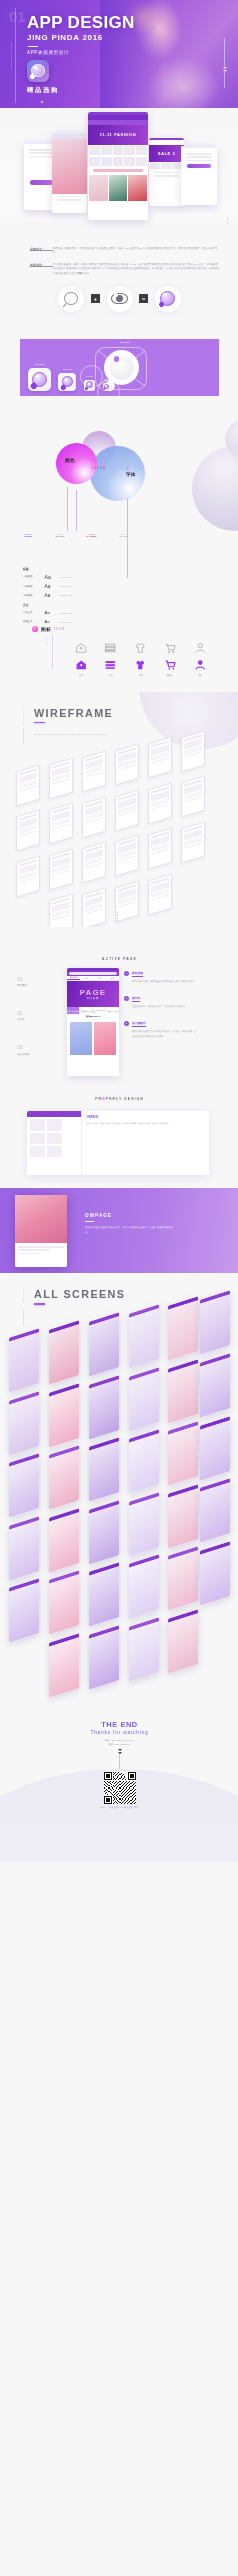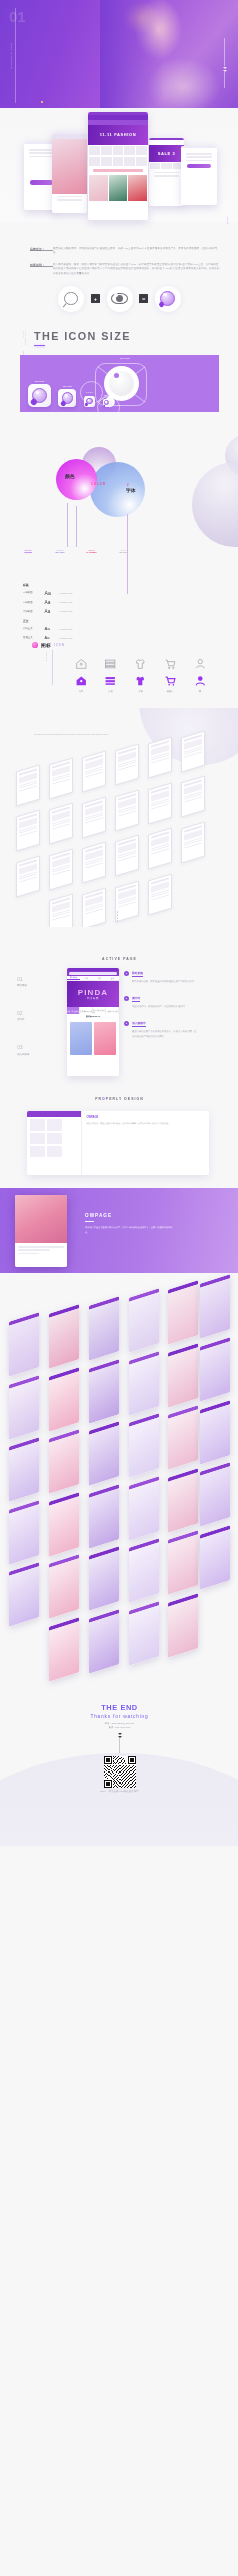--- a/index.html
+++ b/index.html
@@ -268,20 +268,32 @@
   .qr-cap{ font-size:2.3px; color:#a0a0aa; margin-top:2.3px; letter-spacing:0.2px; }
 </style>
 </head>
 <body>
 
 <section class="sec hero">
   <div class="hero-photo"></div>
   <div class="hero-bignum">01</div>
   <div class="hero-vlines"></div>
   <div class="hero-vtxt">2016 UI DESIGN</div>
+  <div class="hero-inner">
+    <div class="hero-title">APP DESIGN</div>
+    <div class="hero-sub">JING PINDA 2016</div>
+    <div class="hero-rule"></div>
+    <div class="hero-cn">APP界面原型设计</div>
+    <div class="hero-appicon">
+      <span class="glass"></span>
+      <span class="dot"></span>
+      <span class="handle"></span>
+    </div>
+    <div class="hero-brand">晴品选购</div>
+  </div>
   <div class="hero-dot"></div>
   <div class="hero-arrows">
     <div class="ln"></div>
     <div class="tri"></div>
     <div class="tri"></div>
     <div class="ln b"></div>
   </div>
 </section>
 
 <section class="sec mockband">
@@ -373,26 +385,20 @@
     <div class="op">=</div>
     <div class="fcirc">
         <span class="logo-sm">
           <i></i>
         </span>
       </div>
   </div>
 </section>
 
 <section class="sec iconsize">
-  <div class="shead">
-    <span class="vlabel">THE ICON SIZE</span>
-    <span class="vline"></span>
-    <h2>THE ICON SIZE</h2>
-    <div class="ul"></div>
-  </div>
 
   <div class="purple-panel">
     <span class="pp-label" style="left:100px;top:2.3px;">256*256</span>
     <div class="grid-logo">
       <span class="sq"></span>
         <span class="d1"></span>
         <span class="d2"></span>
       <span class="c1"></span>
         <span class="c2"></span>
       <div class="bigmark">
@@ -576,20 +582,26 @@
           <circle cx="12" cy="7" r="4.4" fill="#9b35f0"></circle>
           <path d="M4 20 C5 14 19 14 20 20" stroke="#9b35f0" stroke-width="2" fill="none"></path>
         </svg>
       <div class="icn-cap">我</div>
     </div>
   </div>
 </section>
 
 <section class="sec wf">
   <div class="wf-ghost"></div>
+  <div class="shead">
+    <span class="vlabel">WIREFRAME</span>
+    <span class="vline"></span>
+    <h2>WIREFRAME</h2>
+    <div class="ul"></div>
+  </div>
   <div class="wf-desc">Identify the product prototype framework and sort out interaction logic.</div>
 
   <div class="wf-stage">
     <div class="wfcard" style="left:16px;top:23px;">
         <div class="hb"></div>
         <div class="bb"></div>
         <div class="ll"></div>
         <div class="ll"></div>
         <div class="ll"></div>
       </div>
@@ -780,21 +792,21 @@
       <div class="bp-search">
           <span class="bar"></span>
         </div>
       <div class="bp-tabs">
         <span class="on">限时特惠</span>
         <span>女装</span>
         <span>男装</span>
         <span>童装</span>
       </div>
       <div class="bp-sale">
-        <b>PINDA</b>
+        <b>PAGE</b>
         <em>秒杀特惠</em>
       </div>
       <div class="bp-strip">
         <div class="on">今晚上新 已开抢</div>
         <div>明日预告 10点场</div>
         <div>新品特卖 2点1刻场</div>
         <div>品质好货 5点场</div>
       </div>
       <div class="bp-count">距结束 05:00:42</div>
       <div class="bp-goods">
@@ -863,20 +875,26 @@
     </div>
     <div class="pw-txt">
       <div class="pw-t">OWPAGE</div>
       <div class="pw-ul"></div>
       <div class="pw-b">商品详情页通过大图展示与信息分区，突出产品本身的质感与细节，让用户快速做出购买决策。</div>
     </div>
   </div>
 </section>
 
 <section class="sec allsc">
+  <div class="shead">
+    <span class="vlabel">ALL SCREENS</span>
+    <span class="vline"></span>
+    <h2>ALL SCREENS</h2>
+    <div class="ul"></div>
+  </div>
 
   <div class="iso">
     <div class="isoph" style="left:9px;top:17px;">
         <div class="t" style="background:#8a3fd0"></div>
         <div class="b" style="background:linear-gradient(160deg,#efe7f8,#d9c5ee)"></div>
       </div>
     <div class="isoph" style="left:49px;top:9px;">
         <div class="t" style="background:#7d2fc9"></div>
         <div class="b" style="background:linear-gradient(160deg,#f6e4ec,#e9a8c2)"></div>
       </div>

